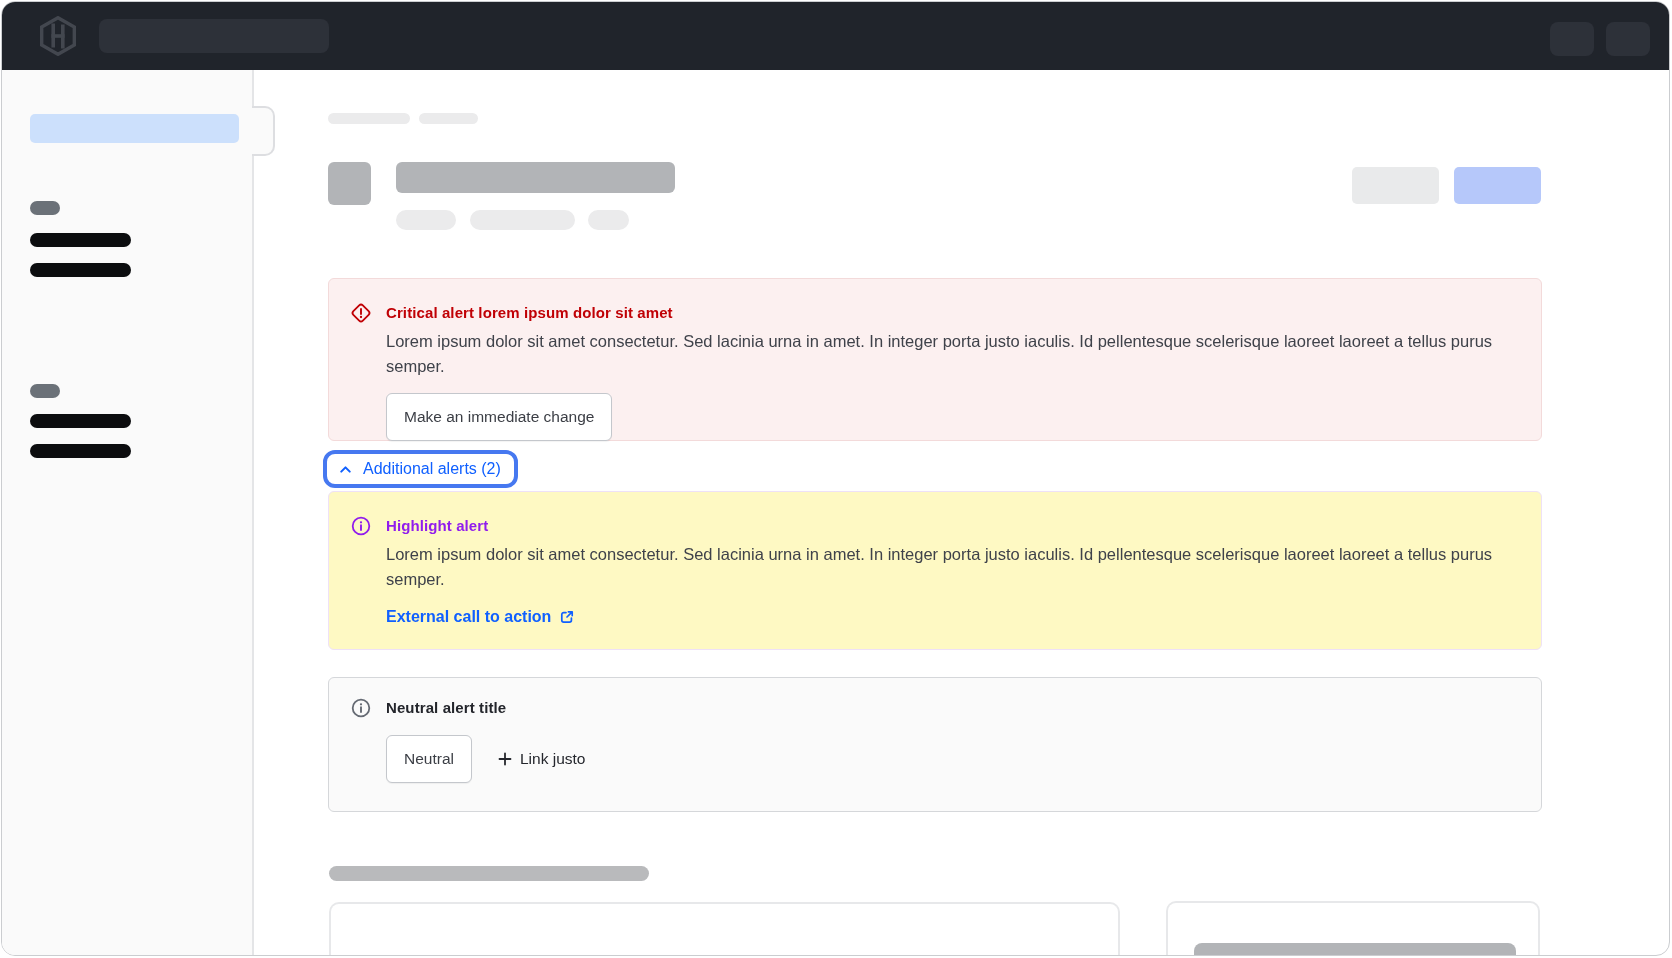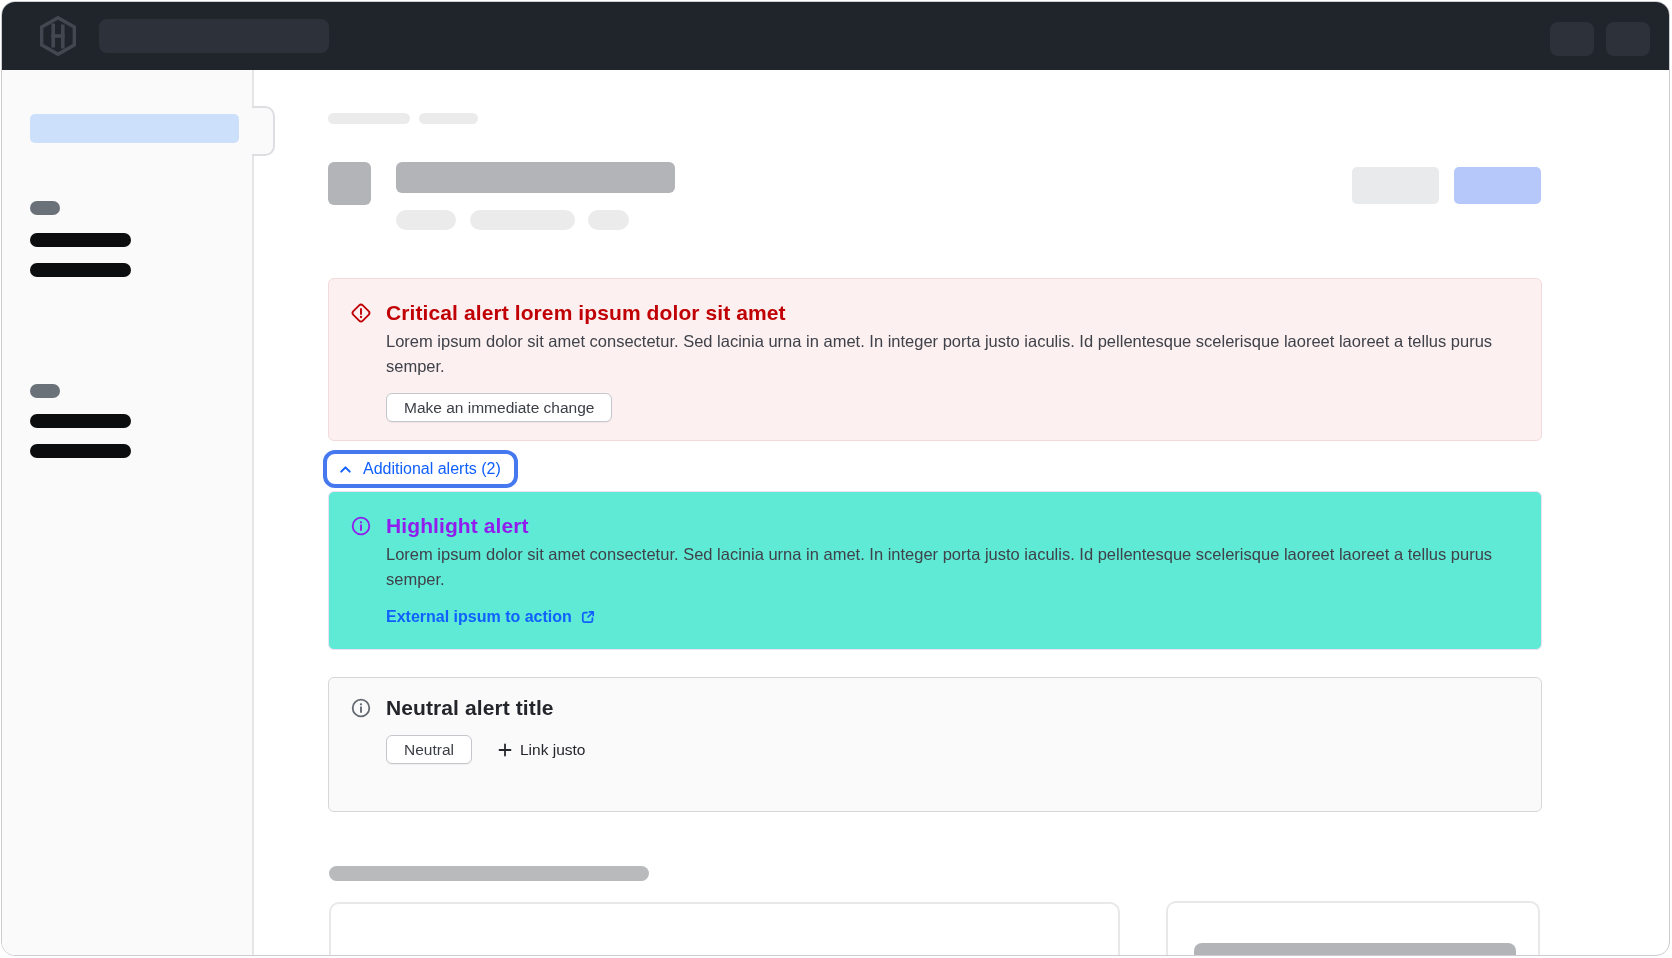--- a/index.html
+++ b/index.html
@@ -28,27 +28,27 @@
   .hd-title{position:absolute;left:394px;top:160px;width:279px;height:31px;border-radius:6px;background:#b2b4b7;}
   .hd-pill{position:absolute;top:208px;height:20px;border-radius:10px;background:#ebebec;}
   .hd-pill.p1{left:394px;width:60px}.hd-pill.p2{left:468px;width:105px}.hd-pill.p3{left:586px;width:41px}
   .hd-btn{position:absolute;top:165px;width:87px;height:37px;border-radius:5px;border:none;}
   .hd-btn.gray{left:1350px;background:#e9eaeb}.hd-btn.blue{left:1452px;background:#b6c8fa}
 
   
   .alert{position:absolute;left:326px;width:1214px;border-radius:6px;display:flex;gap:14px;
          padding:22px 28px 0 21px;box-sizing:border-box;}
   .alert.critical{top:276px;height:163px;background:#fcf0f0;border:1px solid #f3dada;}
-  .alert.highlight{top:489px;height:159px;background:#5eead4;border:1px solid #eee1f7;}
+  .alert.highlight{top:489px;height:159px;background:#fef9c3;border:1px solid #eee1f7;}
   .alert.neutral{top:668px;height:135px;background:#fafafa;border:1px solid #d5d7da;padding-top:18px;margin-top:7px;}
   .alert .aicon{flex:0 0 22px;height:22px;margin-top:1px;}
-  .alert-title{margin:0;font-size:21px;font-weight:700;line-height:24px;letter-spacing:.1px;}
+  .alert-title{margin:0;font-size:15px;font-weight:700;line-height:24px;letter-spacing:.1px;}
   .t-critical{color:#c00005}.t-highlight{color:#911ced}.t-neutral{color:#23252b}
   .alert-body{margin:4px 0 0;font-size:16.5px;line-height:25px;color:#3f424a;max-width:1112px;}
-  .hds-btn{display:inline-block;height:29px;padding:0 17px;background:#fff;border:1px solid #c4c7cc;
+  .hds-btn{display:inline-block;height:48px;padding:0 17px;background:#fff;border:1px solid #c4c7cc;
            border-radius:6px;font-size:15.5px;color:#3b3e45;font-family:inherit;cursor:pointer;
            box-shadow:0 1px 1px rgba(0,0,0,.05);}
   .alert.critical .hds-btn{margin-top:14px;}
   .ext-link{display:inline-flex;align-items:center;gap:8px;margin-top:16px;color:#1060ff;
             font-size:16px;font-weight:600;text-decoration:none;cursor:pointer;}
   .neutral-actions{display:flex;align-items:center;gap:26px;margin-top:15px;}
   .plus-link{display:inline-flex;align-items:center;gap:8px;color:#24262c;font-size:15.5px;
              font-weight:500;text-decoration:none;cursor:pointer;}
 
   
@@ -134,21 +134,21 @@
       <svg width="22" height="22" viewBox="0 0 22 22">
         <circle cx="11" cy="11" r="8.3" fill="none" stroke="#911ced" stroke-width="1.8"></circle>
         <circle cx="11" cy="7.3" r="1.15" fill="#911ced"></circle>
         <line x1="11" y1="10.3" x2="11" y2="15" stroke="#911ced" stroke-width="1.9" stroke-linecap="round"></line>
       </svg>
     </div>
     <div class="acontent">
       <h2 class="alert-title t-highlight">Highlight alert</h2>
       <p class="alert-body">Lorem ipsum dolor sit amet consectetur. Sed lacinia urna in amet. In integer porta justo iaculis. Id pellentesque scelerisque laoreet laoreet a tellus purus semper.</p>
       <a class="ext-link">
-        <span>External ipsum to action</span>
+        <span>External call to action</span>
         <span style="display:inline-flex">
           <svg width="16" height="16" viewBox="0 0 16 16">
             <path d="M7 3.6 H4.7 A1.9 1.9 0 0 0 2.8 5.5 v5.8 A1.9 1.9 0 0 0 4.7 13.2 h5.8 A1.9 1.9 0 0 0 12.4 11.3 V9" fill="none" stroke="#1060ff" stroke-width="1.7" stroke-linecap="round"></path>
             <path d="M9.4 2.8 h3.8 v3.8 M12.9 3.1 L8 8" fill="none" stroke="#1060ff" stroke-width="1.7" stroke-linecap="round" stroke-linejoin="round"></path>
           </svg>
         </span>
       </a>
     </div>
   </section>
 

